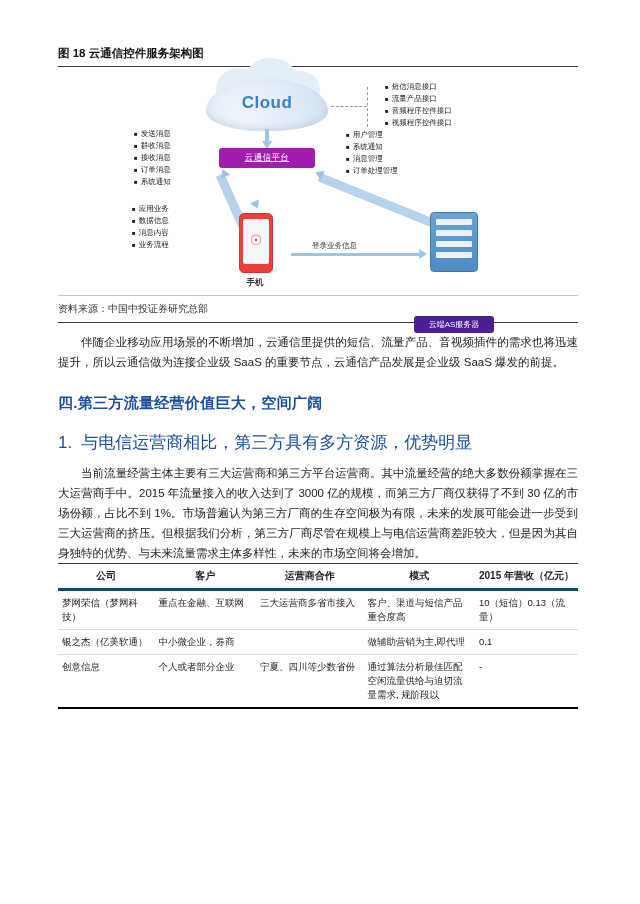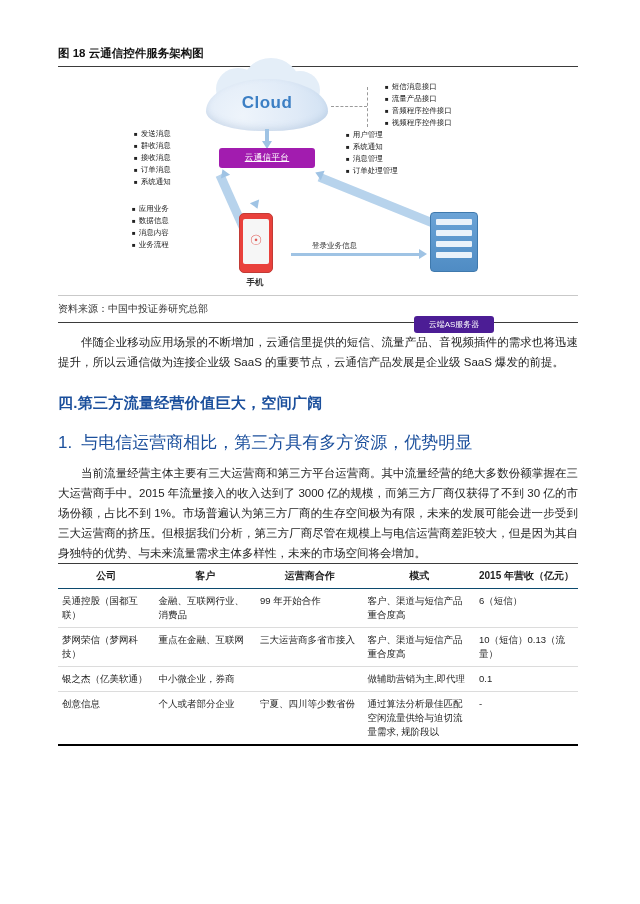--- a/index.html
+++ b/index.html
@@ -90,21 +90,21 @@
     width: 100%;
     border-collapse: collapse;
     font-size: 9.5px;
     color: #1d1d1d;
   }
   table.data thead th {
     font-weight: bold;
     font-size: 10px;
     padding: 5px 4px 5px 4px;
     border-top: 1.3px solid #3b3b3b;
-    border-bottom: 1px solid #0c4a6e;
+    border-bottom: 3px solid #0c4a6e;
     text-align: left;
     white-space: nowrap;
   }
   table.data thead th.center {
     text-align: center;
   }
   table.data tbody td {
     padding: 5px 4px 5px 4px;
     vertical-align: top;
     line-height: 14px;
@@ -416,27 +416,20 @@
     <thead>
       <tr>
         <th class="col1 center">公司</th>
         <th class="col2 center">客户</th>
         <th class="col3 center">运营商合作</th>
         <th class="col4 center">模式</th>
         <th class="col5 center">2015 年营收（亿元）</th>
       </tr>
     </thead>
     <tbody>
-      <tr>
-        <td>吴通控股（国都互联）</td>
-        <td>金融、互联网行业、消费品</td>
-        <td>99 年开始合作</td>
-        <td>客户、渠道与短信产品重合度高</td>
-        <td>6（短信）</td>
-      </tr>
       <tr>
         <td>梦网荣信（梦网科技）</td>
         <td>重点在金融、互联网</td>
         <td>三大运营商多省市接入</td>
         <td>客户、渠道与短信产品重合度高</td>
         <td>10（短信）0.13（流量）</td>
       </tr>
       <tr>
         <td>银之杰（亿美软通）</td>
         <td>中小微企业，券商</td>

